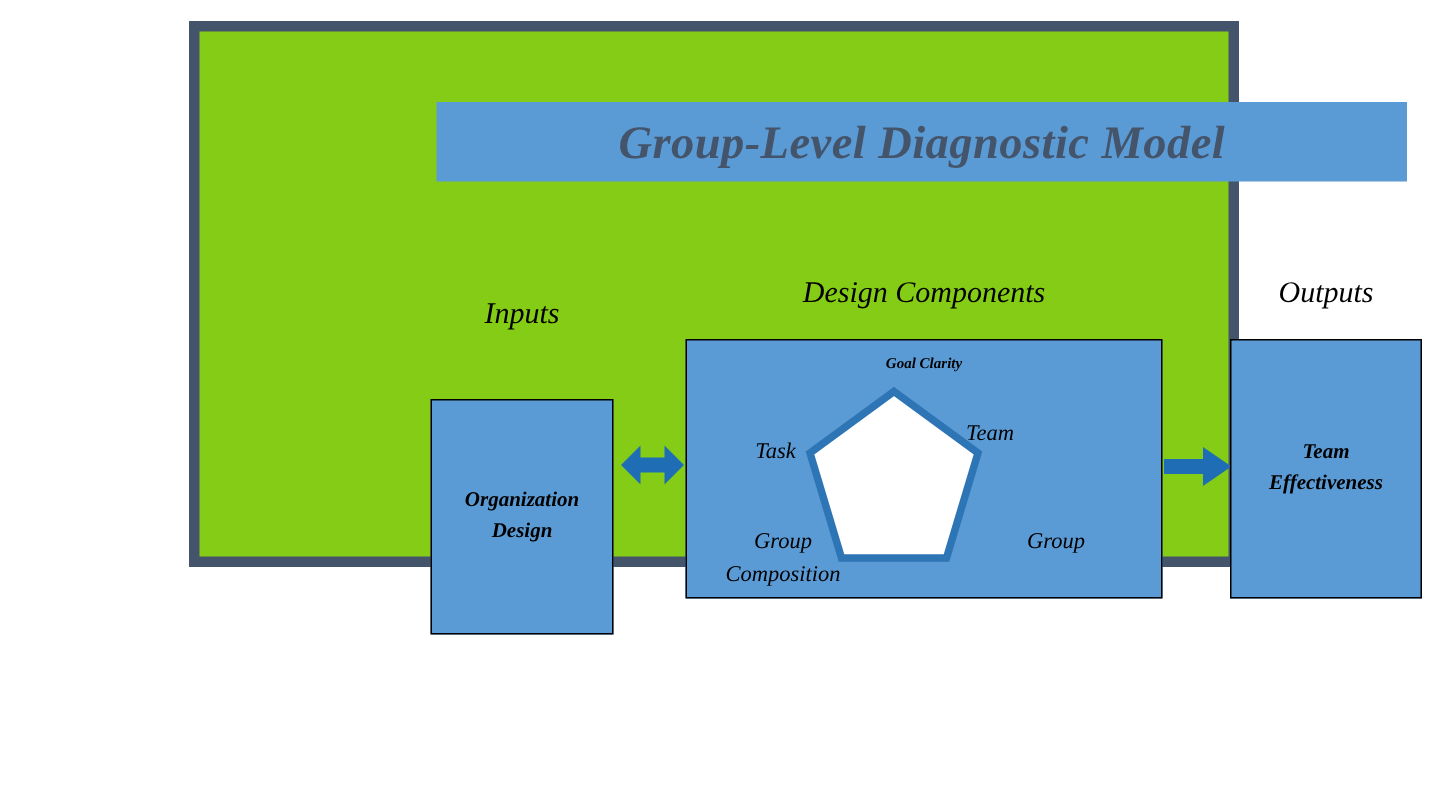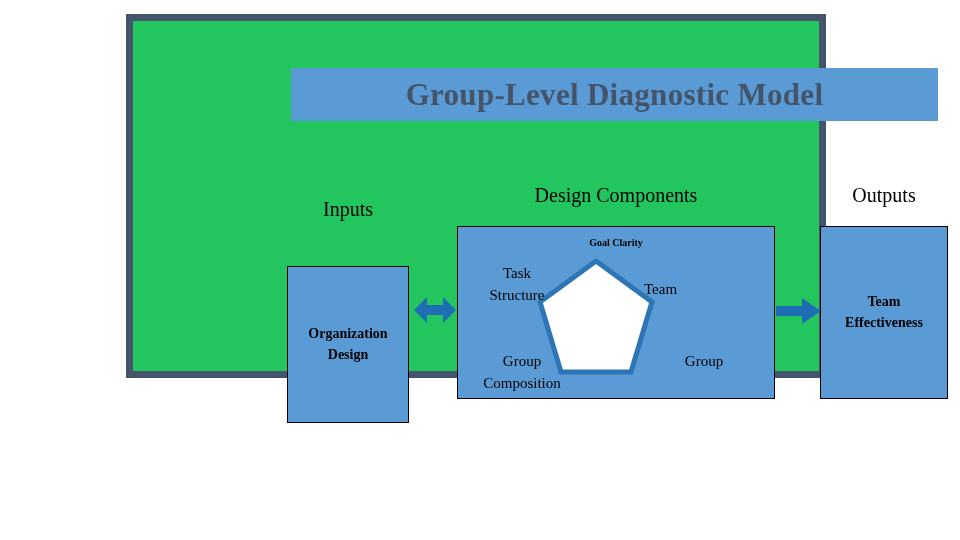--- a/index.html
+++ b/index.html
@@ -17,21 +17,22 @@
 
   
   #slide-frame {
     position: absolute;
     left: 126px;
     top: 14px;
     width: 700px;
     height: 364px;
     box-sizing: border-box;
     border: 7px solid #44546a;
-    background: #22c55e;
+    background: #84cc16;
+    font-style: italic;
   }
 
   
   #title-banner {
     position: absolute;
     left: 158px;
     top: 47px;
     width: 647px;
     height: 53px;
     background: #5b9bd5;
@@ -114,21 +115,21 @@
   .pent-label {
     position: absolute;
     color: #000000;
     font-size: 15px;
     font-weight: normal;
     line-height: 1.45;
     white-space: nowrap;
   }
   #label-task-structure {
     left: 4px;
-    top: 36px;
+    top: 64px;
     width: 110px;
     text-align: center;
   }
   #label-team-functioning {
     left: 186px;
     top: 52px;
     width: 128px;
     text-align: left;
   }
   #label-group-composition {
@@ -198,21 +199,20 @@
   <div class="panel" id="panel-design">
 
     <div id="label-goal-clarity">Goal Clarity</div>
 
     <svg id="pentagon-shape" viewBox="0 0 120 122">
       <polygon points="60,4 116,45 95,115 25,115 4,45" fill="#ffffff" stroke="#2e75b6" stroke-width="5" stroke-linejoin="miter"></polygon>
     </svg>
 
     <div class="pent-label" id="label-task-structure">
       <span class="l1">Task</span>
-      <span class="l2">Structure</span>
     </div>
 
     <div class="pent-label" id="label-team-functioning">
       <span class="l1">Team</span>
     </div>
 
     <div class="pent-label" id="label-group-composition">
       <span class="l1">Group</span>
       <span class="l2">Composition</span>
     </div>

